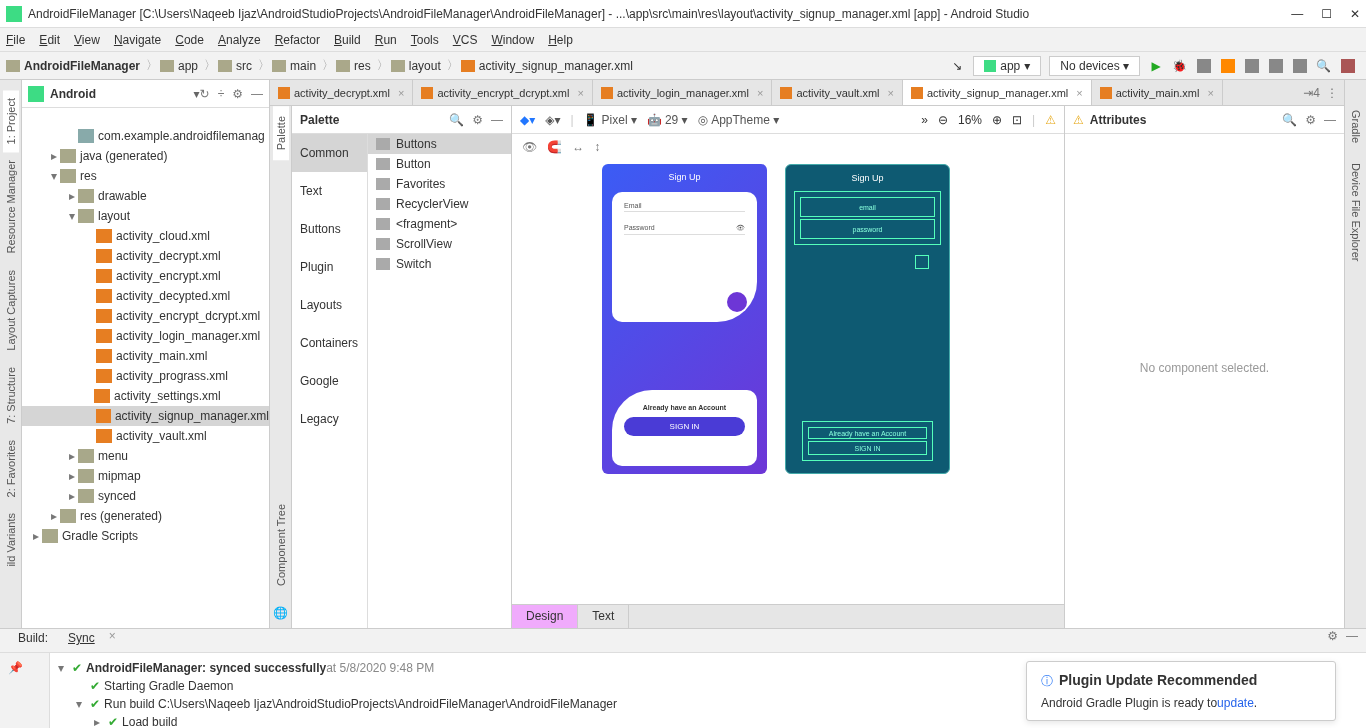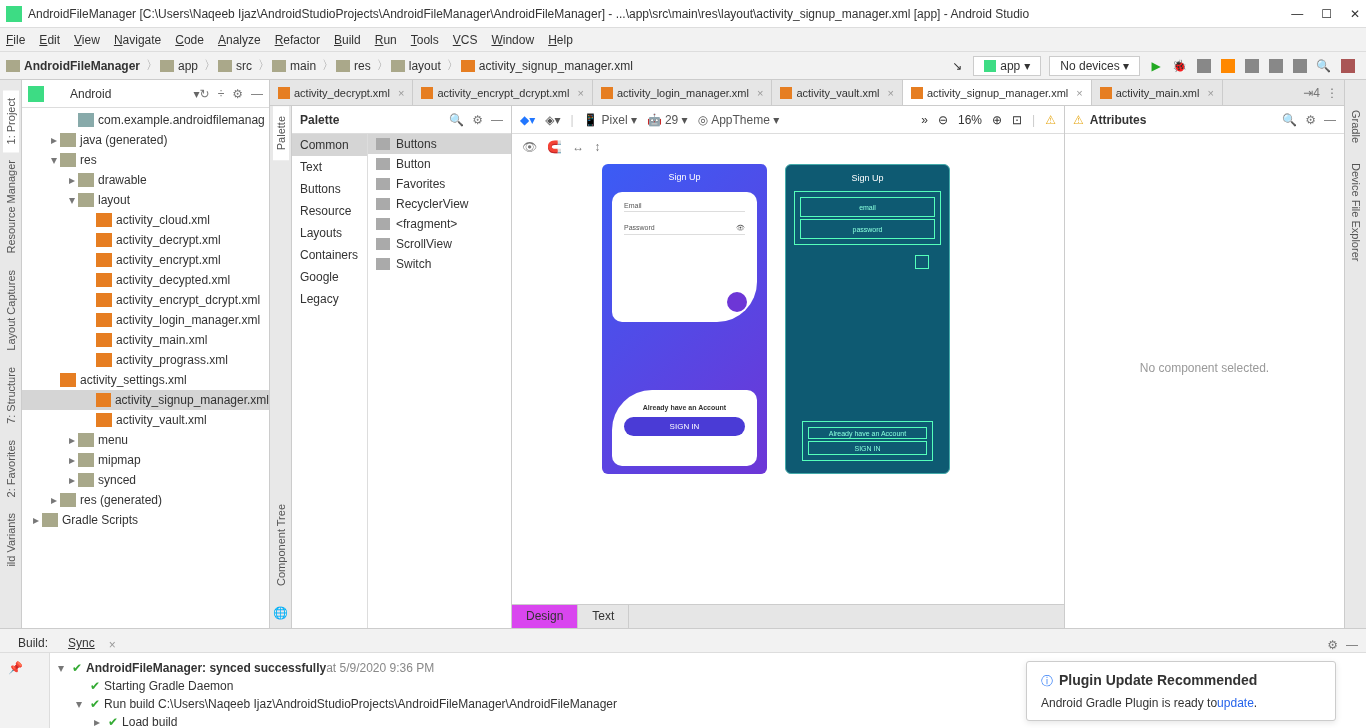--- a/index.html
+++ b/index.html
@@ -31,21 +31,21 @@
 
 
 .left-gutter { width: 22px; background: #e8e8e8; border-right: 1px solid #ccc; display: flex; flex-direction: column; align-items: center; padding-top: 10px; }
 .left-gutter .vtab { writing-mode: vertical-rl; transform: rotate(180deg); padding: 8px 2px; font-size: 11px; color: #555; cursor: default; }
 .left-gutter .vtab.active { background: #fff; }
 
 
 .project-panel { width: 248px; background: #fff; border-right: 1px solid #ccc; display: flex; flex-direction: column; }
 .project-panel .header { height: 28px; display: flex; align-items: center; padding: 0 6px; border-bottom: 1px solid #ddd; }
 .project-panel .header .droid { width: 16px; height: 16px; margin-right: 6px; }
-.project-panel .header .title { font-weight: normal; flex: 1; margin-left: 20px; }
+.project-panel .header .title { font-weight: bold; flex: 1; }
 .project-panel .header .arrow { margin-left: 4px; color: #666; }
 .project-panel .header .icons { display: flex; gap: 8px; color: #777; }
 .project-panel .tree { flex: 1; overflow: auto; font-size: 12px; padding: 2px 0; }
 .tree-item { display: flex; align-items: center; height: 20px; padding-left: 8px; white-space: nowrap; }
 .tree-item.selected { background: #d5d5d5; }
 .tree-item .caret { width: 12px; color: #777; text-align: center; }
 .tree-item .ficon { width: 16px; height: 14px; margin-right: 4px; display: inline-block; }
 .tree-item .ficon.folder { background: #a8a88a; }
 .tree-item .ficon.xml { background: #e67e22; }
 .tree-item .ficon.pkg { background: #8aa; }
@@ -65,21 +65,21 @@
 .vstrip { width: 22px; background: #e8e8e8; border-right: 1px solid #ccc; display: flex; flex-direction: column; align-items: center; }
 .vstrip .vtab { writing-mode: vertical-rl; transform: rotate(180deg); padding: 10px 2px; font-size: 11px; color: #555; }
 .vstrip .vtab.active { background: #fff; }
 
 
 .palette-panel { width: 220px; border-right: 1px solid #ccc; display: flex; flex-direction: column; }
 .palette-panel .header { height: 28px; display: flex; align-items: center; padding: 0 8px; border-bottom: 1px solid #ddd; }
 .palette-panel .header .title { flex: 1; font-weight: bold; }
 .palette-panel .body { flex: 1; display: flex; }
 .palette-cats { width: 76px; border-right: 1px solid #ddd; }
-.palette-cats .cat { padding: 4px 8px; font-size: 12px; }
+.palette-cats .cat { padding: 12px 8px; font-size: 12px; }
 .palette-cats .cat.selected { background: #d5d5d5; }
 .palette-items { flex: 1; }
 .palette-items .pitem { padding: 3px 8px; display: flex; align-items: center; gap: 6px; }
 .palette-items .pitem.selected { background: #d5d5d5; }
 .palette-items .pico { width: 14px; height: 12px; background: #aaa; }
 
 
 .design-surface { flex: 1; display: flex; flex-direction: column; }
 .design-toolbar { height: 28px; border-bottom: 1px solid #ddd; display: flex; align-items: center; padding: 0 8px; gap: 10px; font-size: 12px; }
 .design-toolbar .tbtn { display: flex; align-items: center; gap: 3px; color: #555; }
@@ -99,36 +99,36 @@
 .phone .card-bot { position: absolute; bottom: 8px; left: 10px; right: 10px; background: #fff; border-radius: 40px 10px 10px 10px; padding: 14px 12px 10px; height: 76px; text-align: center; }
 .phone .card-bot .txt { font-size: 7px; color: #333; margin-bottom: 6px; font-weight: bold; }
 .phone .card-bot .btn { background: #4a3bd6; color: #fff; font-size: 8px; padding: 5px; border-radius: 12px; }
 .phone.blueprint .bp-box { border: 1px solid #5fb; margin: 4px 8px; padding: 3px; font-size: 7px; color: #8fd; text-align: center; }
 .phone.blueprint .bp-inner { border: 1px solid #5fb; height: 20px; margin: 2px; display: flex; align-items: center; justify-content: center; }
 .phone.blueprint .bp-sq { width: 14px; height: 14px; border: 1px solid #5fb; margin-left: auto; margin-right: 20px; margin-top: 10px; }
 
 
 .design-tabs { height: 24px; border-top: 1px solid #ccc; display: flex; align-items: stretch; background: #e6e6e6; }
 .design-tabs .dt { padding: 4px 14px; border-right: 1px solid #ccc; font-size: 12px; }
-.design-tabs .dt.active { background: #d946ef; }
+.design-tabs .dt.active { background: #f0abfc; }
 
 
 .attr-panel { width: 280px; border-left: 1px solid #ccc; display: flex; flex-direction: column; }
 .attr-panel .header { height: 28px; border-bottom: 1px solid #ddd; display: flex; align-items: center; padding: 0 8px; }
 .attr-panel .header .warn { color: #e6a817; margin-right: 6px; }
 .attr-panel .header .title { font-weight: bold; flex: 1; }
 .attr-panel .body { flex: 1; display: flex; flex-direction: column; align-items: center; justify-content: center; color: #999; text-align: center; padding: 20px; }
 
 
 .right-gutter { width: 22px; background: #e8e8e8; border-left: 1px solid #ccc; display: flex; flex-direction: column; align-items: center; padding-top: 20px; }
 .right-gutter .vtab { writing-mode: vertical-rl; padding: 10px 2px; font-size: 11px; color: #555; }
 
 
 .build-panel { height: 176px; border-top: 1px solid #ccc; background: #fff; display: flex; flex-direction: column; position: relative; }
-.build-panel .header { height: 24px; display: flex; align-items: flex-end; padding: 0 8px; border-bottom: 1px solid #ddd; background: #f2f2f2; }
+.build-panel .header { height: 24px; display: flex; align-items: flex-start; padding: 0 8px; border-bottom: 1px solid #ddd; background: #f2f2f2; }
 .build-panel .header .tab { padding: 2px 10px; }
 .build-panel .header .tab.active { text-decoration: underline; }
 .build-panel .body { flex: 1; display: flex; }
 .build-panel .gutter { width: 50px; background: #f2f2f2; border-right: 1px solid #ddd; }
 .build-panel .tree { flex: 1; padding: 6px 8px; font-size: 12px; position: relative; }
 .build-line { display: flex; align-items: center; height: 18px; }
 .build-line .caret { width: 14px; color: #777; }
 .build-line .chk { color: #3a3; margin-right: 4px; }
 .build-line .txt.bold { font-weight: bold; }
 .build-line .txt.gray { color: #888; }
@@ -264,21 +264,21 @@
       <span class="title">Android</span>
       <span class="arrow">▾</span>
       <div class="icons">
         <span>↻</span>
         <span>÷</span>
         <span>⚙</span>
         <span>—</span>
       </div>
     </div>
     <div class="tree" id="projtree">
-        <div class="tree-item" style="padding-left: 44px;">
+        <div class="tree-item" style="padding-left: 44px; margin-top: 16px;">
           <span class="caret"></span>
           <span class="ficon pkg"></span>
           <span>com.example.androidfilemanag</span>
         </div>
         <div class="tree-item" style="padding-left: 26px;">
           <span class="caret">▸</span>
           <span class="ficon folder"></span>
           <span>java (generated)</span>
         </div>
         <div class="tree-item" style="padding-left: 26px;">
@@ -329,21 +329,21 @@
         <div class="tree-item" style="padding-left: 62px;">
           <span class="caret"></span>
           <span class="ficon xml"></span>
           <span>activity_main.xml</span>
         </div>
         <div class="tree-item" style="padding-left: 62px;">
           <span class="caret"></span>
           <span class="ficon xml"></span>
           <span>activity_prograss.xml</span>
         </div>
-        <div class="tree-item" style="padding-left: 26px;">
+        <div class="tree-item" style="padding-left: 60px;">
           <span class="caret"></span>
           <span class="ficon xml"></span>
           <span>activity_settings.xml</span>
         </div>
         <div class="tree-item selected" style="padding-left: 62px;">
           <span class="caret"></span>
           <span class="ficon xml"></span>
           <span>activity_signup_manager.xml</span>
         </div>
         <div class="tree-item" style="padding-left: 62px;">
@@ -430,21 +430,21 @@
           <span class="title">Palette</span>
           <span style="margin-right:8px;color:#777">🔍</span>
           <span style="margin-right:8px;color:#777">⚙</span>
           <span style="color:#777">—</span>
         </div>
         <div class="body">
           <div class="palette-cats" id="pcats">
               <div class="cat selected">Common</div>
               <div class="cat">Text</div>
               <div class="cat">Buttons</div>
-              <div class="cat">Resource</div>
+              <div class="cat">Plugin</div>
               <div class="cat">Layouts</div>
               <div class="cat">Containers</div>
               <div class="cat">Google</div>
               <div class="cat">Legacy</div>
             </div>
           <div class="palette-items" id="pitems">
               <div class="pitem selected">
                 <span class="pico"></span>
                 <span>Buttons</span>
               </div>
@@ -573,21 +573,21 @@
   </div>
   <div class="body">
     <div class="gutter">
       <div style="padding:8px;color:#777">📌</div>
     </div>
     <div class="tree" id="buildtree">
         <div class="build-line" style="padding-left: 0px;">
           <span class="caret">▾</span>
           <span class="chk">✔</span>
           <span class="txt bold">AndroidFileManager: synced successfully</span>
-          <span class="txt gray"> at 5/9/2020 9:36 PM</span>
+          <span class="txt gray"> at 5/8/2020 9:48 PM</span>
         </div>
         <div class="build-line" style="padding-left: 18px;">
           <span class="caret"></span>
           <span class="chk">✔</span>
           <span class="txt">Starting Gradle Daemon</span>
         </div>
         <div class="build-line" style="padding-left: 18px;">
           <span class="caret">▾</span>
           <span class="chk">✔</span>
           <span class="txt">Run build C:\Users\Naqeeb Ijaz\AndroidStudioProjects\AndroidFileManager\AndroidFileManager</span>

